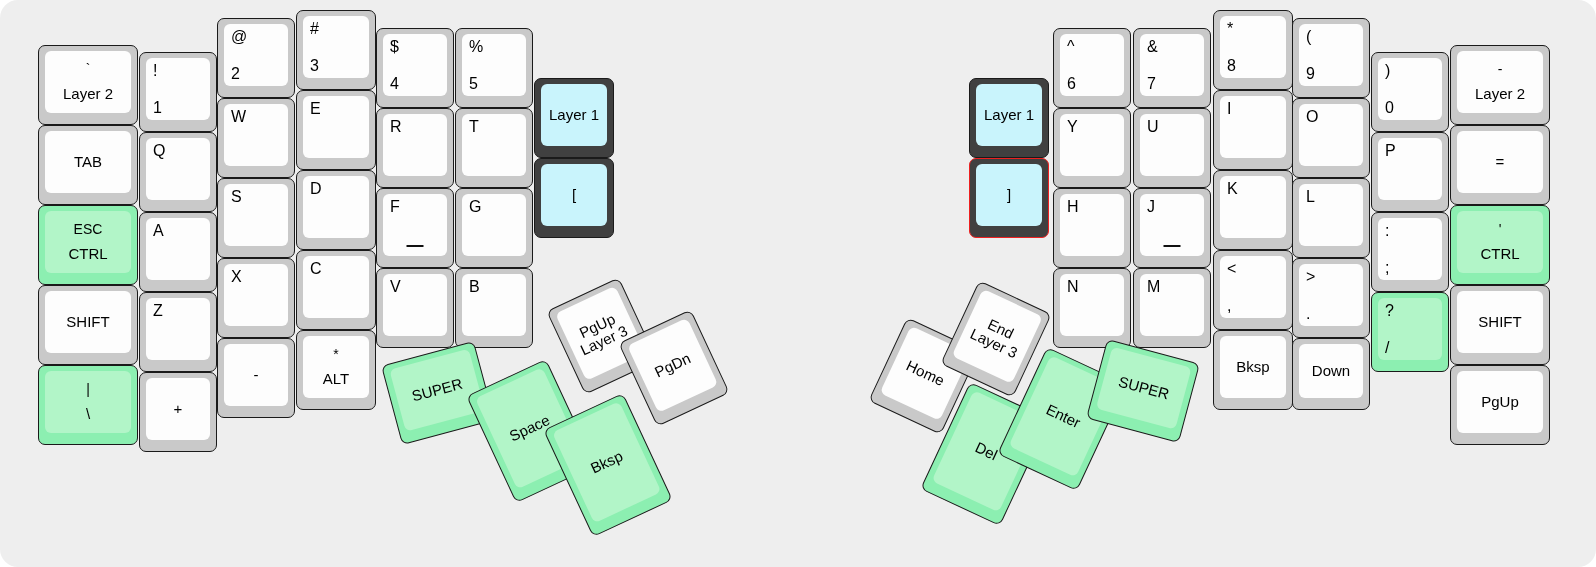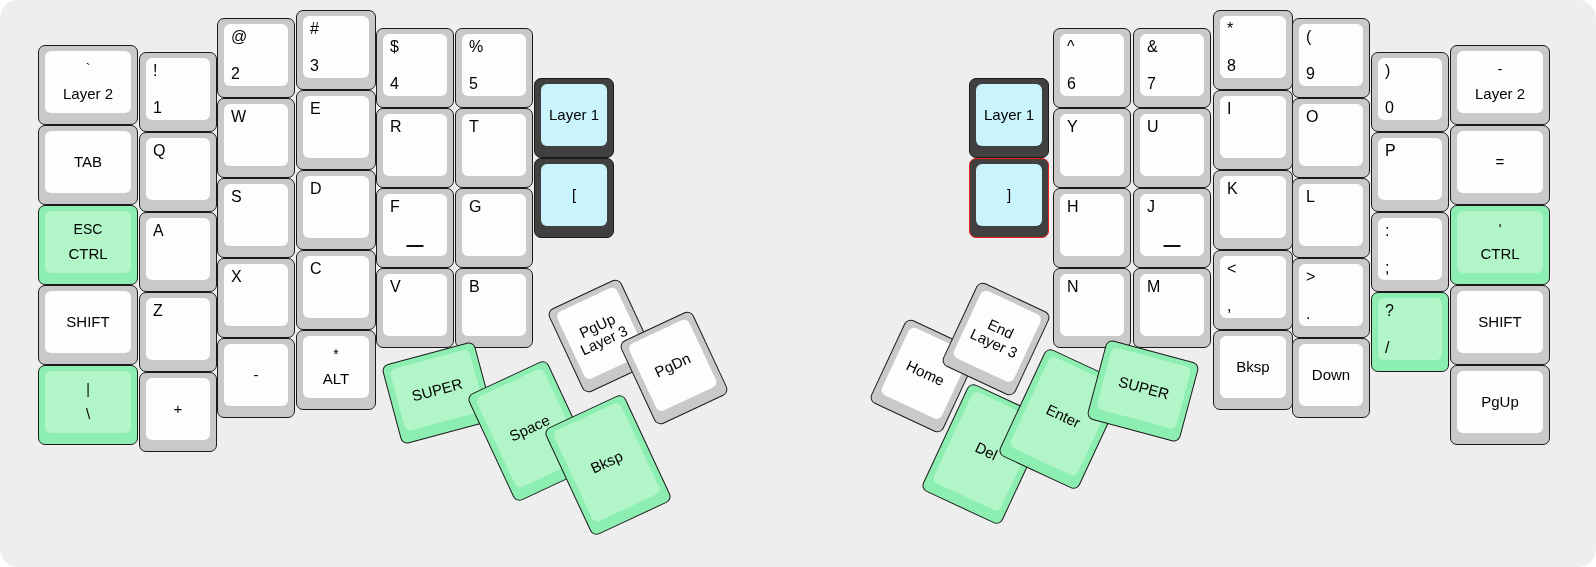--- a/index.html
+++ b/index.html
@@ -343,21 +343,21 @@
         <div class="lg sym">L</div>
       </div>
     </div>
     <div class="key tl" style="left: 1292px; top: 258px; width: 78px; height: 80px;">
       <div class="face">
         <div class="lg sym">&gt;</div>
         <div class="spacer"></div>
         <div class="lg sym" style="padding-bottom: 4px;">.</div>
       </div>
     </div>
-    <div class="key" style="left: 1292px; top: 338px; width: 78px; height: 80px; padding-left: 12px;">
+    <div class="key" style="left: 1292px; top: 338px; width: 78px; height: 72px; padding-left: 12px;">
       <div class="face">
         <div class="lg">Down</div>
       </div>
     </div>
     <div class="key tl" style="left: 1371px; top: 52px; width: 78px; height: 80px;">
       <div class="face">
         <div class="lg sym">)</div>
         <div class="spacer"></div>
         <div class="lg sym" style="padding-bottom: 4px;">0</div>
       </div>

